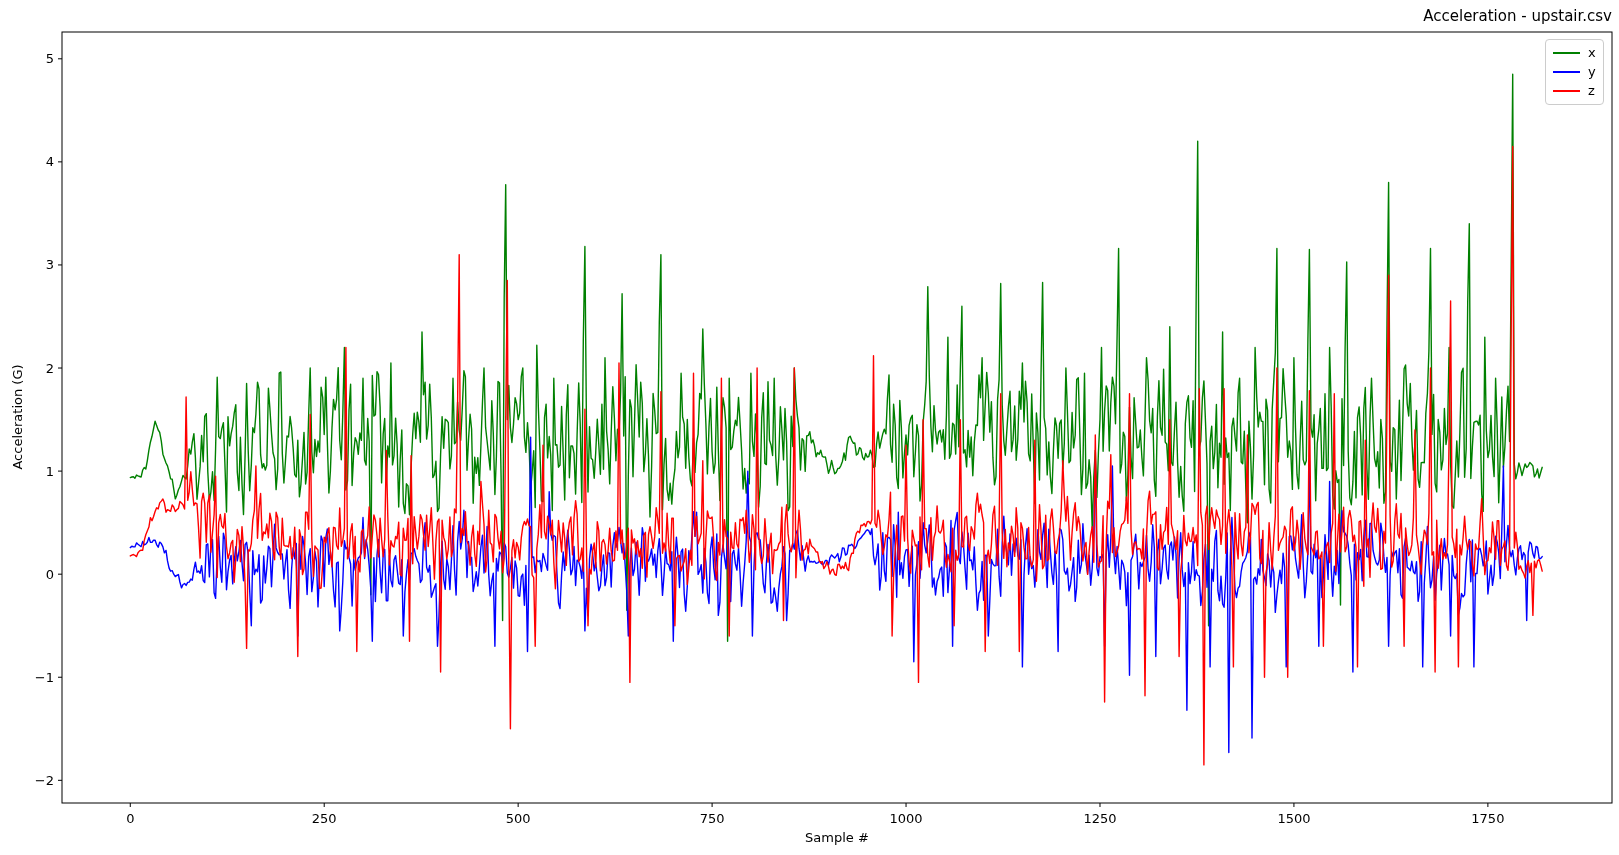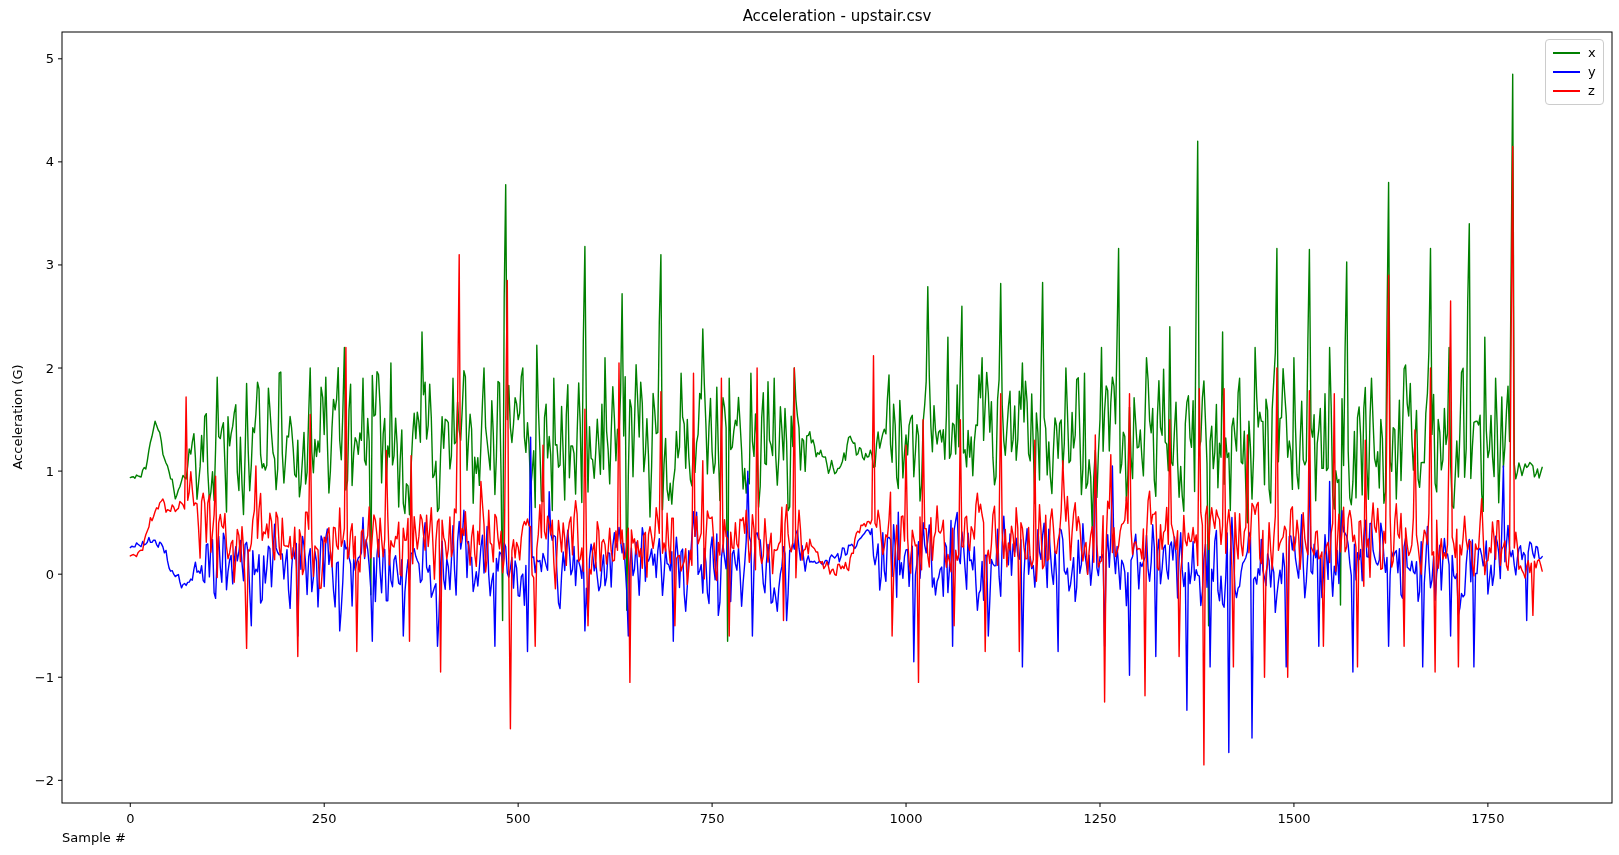--- a/index.html
+++ b/index.html
@@ -1,20 +1,20 @@
 <!DOCTYPE html>
 <html><head>
 <meta charset="utf-8">
 <style>
   html,body{margin:0;padding:0;background:#fff;}
   .figure{position:relative;width:1619px;height:855px;background:#ffffff;overflow:hidden;
           font-family:"DejaVu Sans","Liberation Sans",sans-serif;color:#000;}
-  .title{position:absolute;top:7px;left:62px;width:1550px;text-align:center;
+  .title{position:absolute;top:7px;left:62px;width:1550px;text-align:right;
          font-size:15px;line-height:18px;}
-  .xlabel{position:absolute;top:830px;left:62px;width:1550px;font-size:13px;}
+  .xlabel{position:absolute;top:830px;left:62px;width:1550px;text-align:center;font-size:13px;}
   .ylabel{position:absolute;top:417px;left:17px;transform:translate(-50%,-50%) rotate(-90deg);
           white-space:nowrap;font-size:13px;}
   svg{position:absolute;left:0;top:0;}
   .legend{position:absolute;left:1545px;top:39px;width:59px;height:66px;background:#ffffff;
           border:1px solid #cccccc;border-radius:4px;box-sizing:border-box;
           display:flex;flex-direction:column;justify-content:space-around;padding:3px 7px;}
   .legend-row{display:flex;align-items:center;gap:8px;height:18px;}
   .legend-swatch{width:27px;height:0;border-top:2px solid #000;flex:0 0 auto;}
   .legend-label{font-size:13px;line-height:14px;}
 </style>

